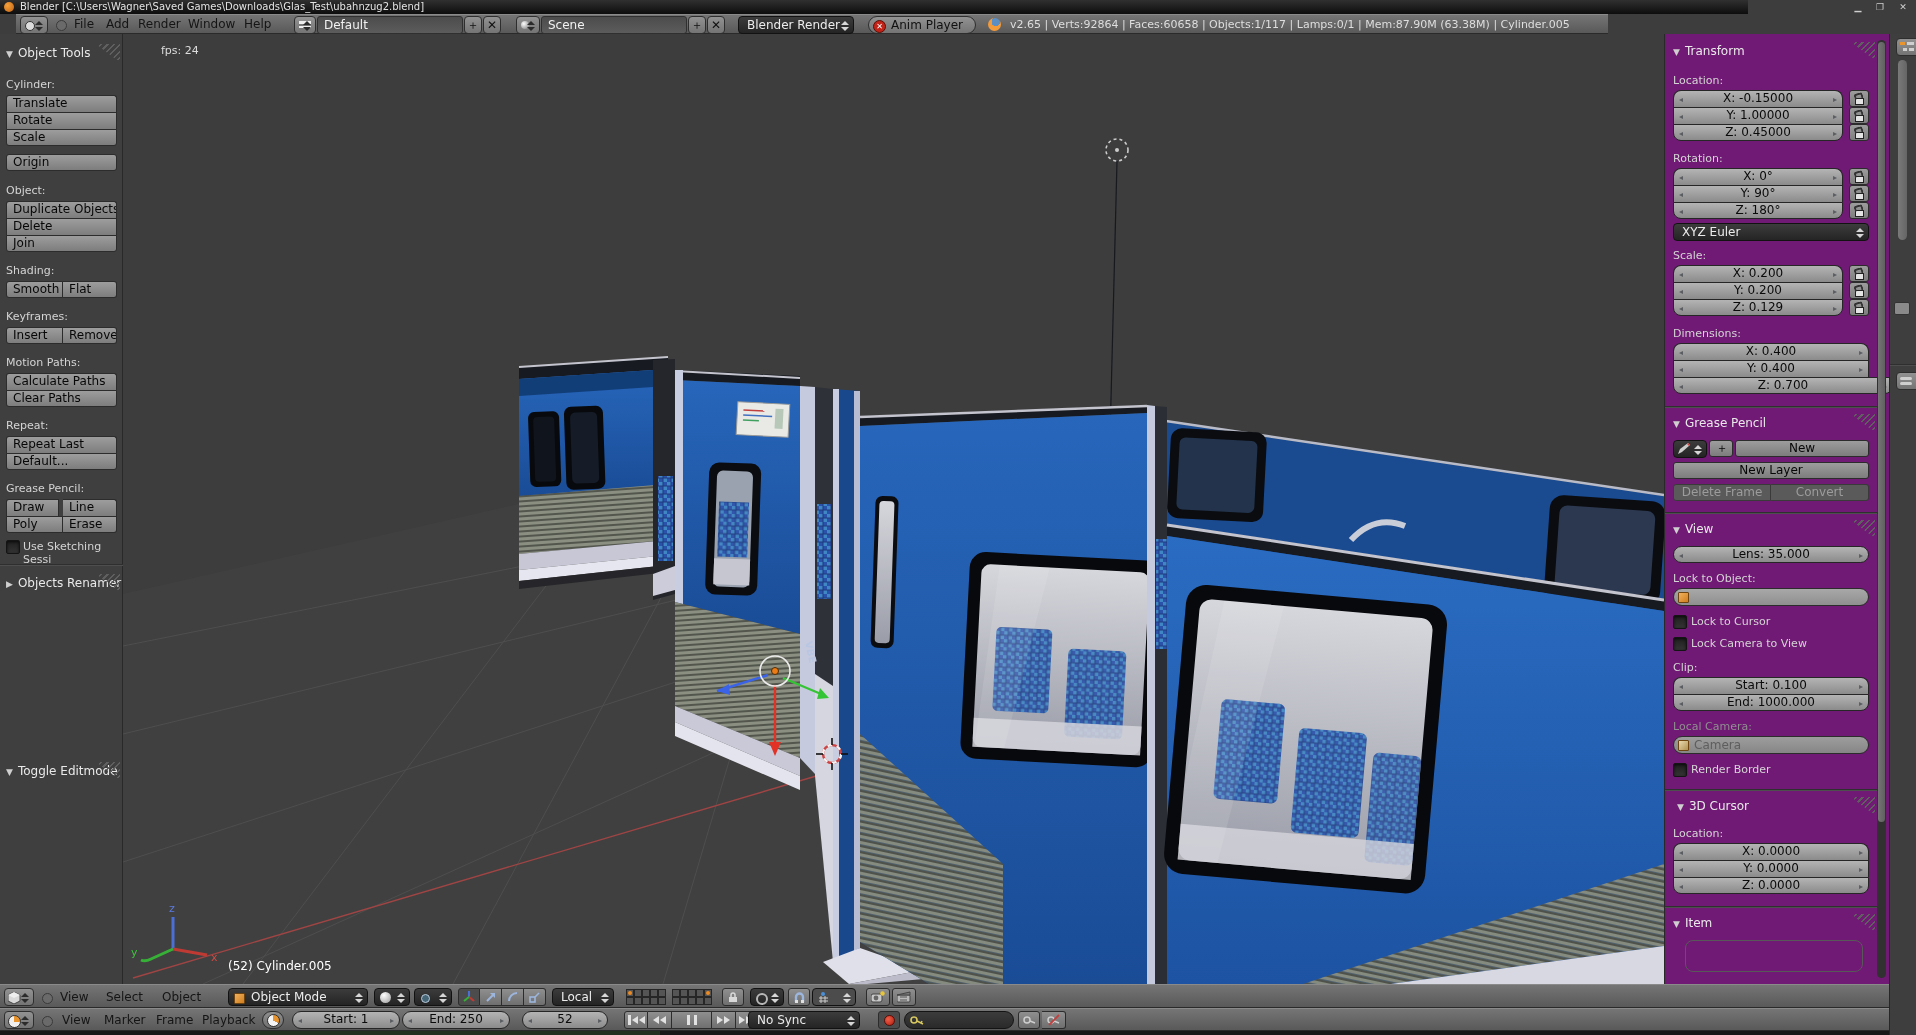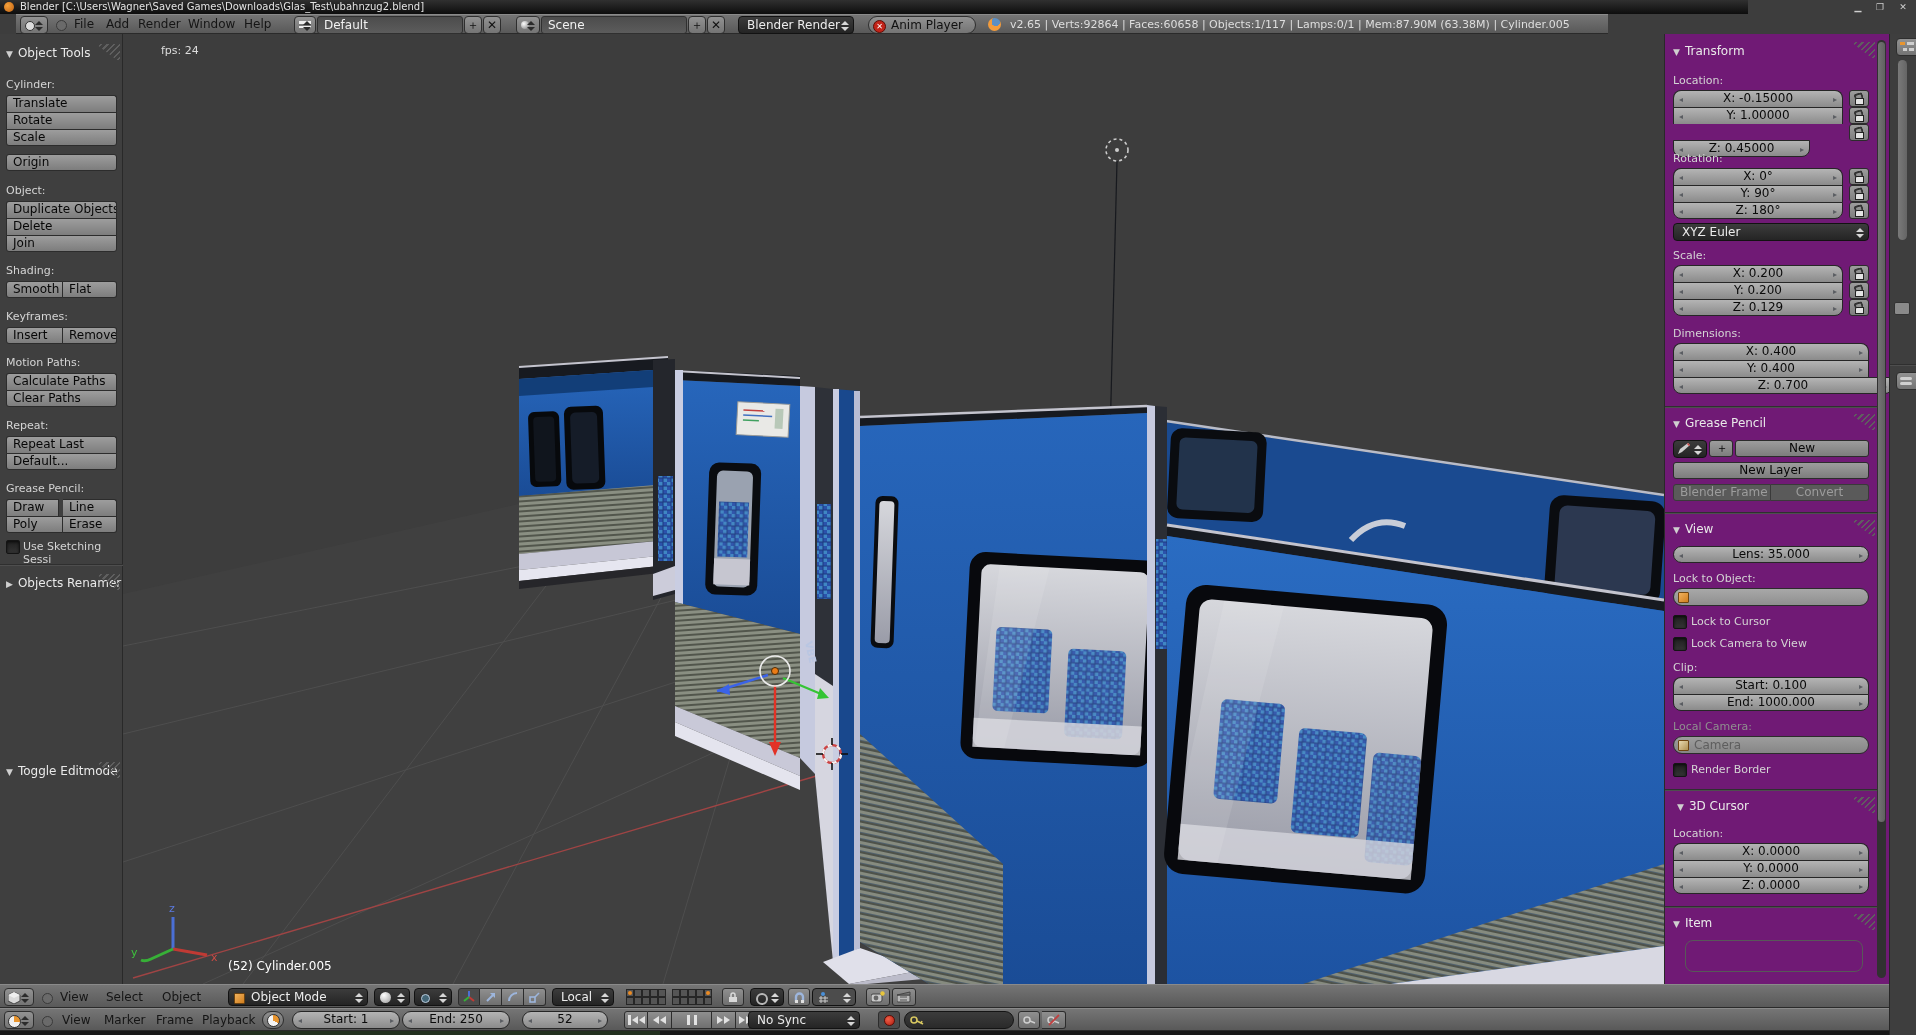--- a/index.html
+++ b/index.html
@@ -362,21 +362,21 @@
     <text x="105" y="936" fill="#ffffff" font-size="12">(52) Cylinder.005</text>
   </svg>
 
   <div class="abs" style="left:1664px;top:34px;width:225px;height:950px;background:#701a75;border-left:1px solid #292929;box-sizing:border-box">
 
     <div class="phdr" style="left:8px;top:10px"><span class="tri">▼</span><span>Transform</span></div>
     <div class="hatch" style="right:14px;top:8px"></div>
     <div class="lbl" style="left:8px;top:40px">Location:</div>
     <div class="pill pt" style="left:8px;top:56px;width:170px">X: -0.15000</div>
     <div class="pill pm" style="left:8px;top:73px;width:170px">Y: 1.00000</div>
-    <div class="pill pb" style="left:8px;top:106px;width:137px">Z: 0.45000</div>
+    <div class="pill pb" style="left:8px;top:90px;width:170px">Z: 0.45000</div>
     <span class="lock" style="left:184px;top:56px"></span>
     <span class="lock" style="left:184px;top:73px"></span>
     <span class="lock" style="left:184px;top:90px"></span>
     <div class="lbl" style="left:8px;top:118px">Rotation:</div>
     <div class="pill pt" style="left:8px;top:134px;width:170px">X: 0°</div>
     <div class="pill pm" style="left:8px;top:151px;width:170px">Y: 90°</div>
     <div class="pill pb" style="left:8px;top:168px;width:170px">Z: 180°</div>
     <span class="lock" style="left:184px;top:134px"></span>
     <span class="lock" style="left:184px;top:151px"></span>
     <span class="lock" style="left:184px;top:168px"></span>
@@ -400,21 +400,21 @@
     <div class="ddk" style="left:8px;top:406px;width:34px">
       <svg width="14" height="12" style="position:absolute;left:3px;top:2px">
           <polygon points="1,11 3,6 11,0 13,2 5,9" fill="#cccccc"></polygon>
           <polygon points="10,1 12,3 13,2 11,0" fill="#d04040"></polygon>
         </svg>
       <span class="updn"></span>
     </div>
     <div class="abs btn center" style="left:44px;top:406px;width:24px">＋</div>
     <div class="abs btn center" style="left:70px;top:406px;width:134px">New</div>
     <div class="abs btn center" style="left:8px;top:428px;width:196px">New Layer</div>
-    <div class="abs btn dis" style="left:8px;top:450px;width:98px;border-radius:3px 0 0 3px">Blender Frame</div>
+    <div class="abs btn dis" style="left:8px;top:450px;width:98px;border-radius:3px 0 0 3px">Delete Frame</div>
     <div class="abs btn dis" style="left:106px;top:450px;width:98px;border-radius:0 3px 3px 0;border-left:none">Convert</div>
 
     <div class="divline" style="left:0;top:478px;width:212px"></div>
 
     <div class="phdr" style="left:8px;top:488px"><span class="tri">▼</span><span>View</span></div>
     <div class="hatch" style="right:14px;top:486px"></div>
     <div class="pill" style="left:8px;top:512px;width:196px">Lens: 35.000</div>
     <div class="lbl" style="left:8px;top:538px">Lock to Object:</div>
     <div class="abs" style="left:8px;top:554px;width:196px;height:18px;background:linear-gradient(#a8a8a8,#8f8f8f);border:1px solid #2c2c2c;border-radius:9px;box-sizing:border-box">
       <span class="cubeic" style="left:4px;top:3px"></span>

